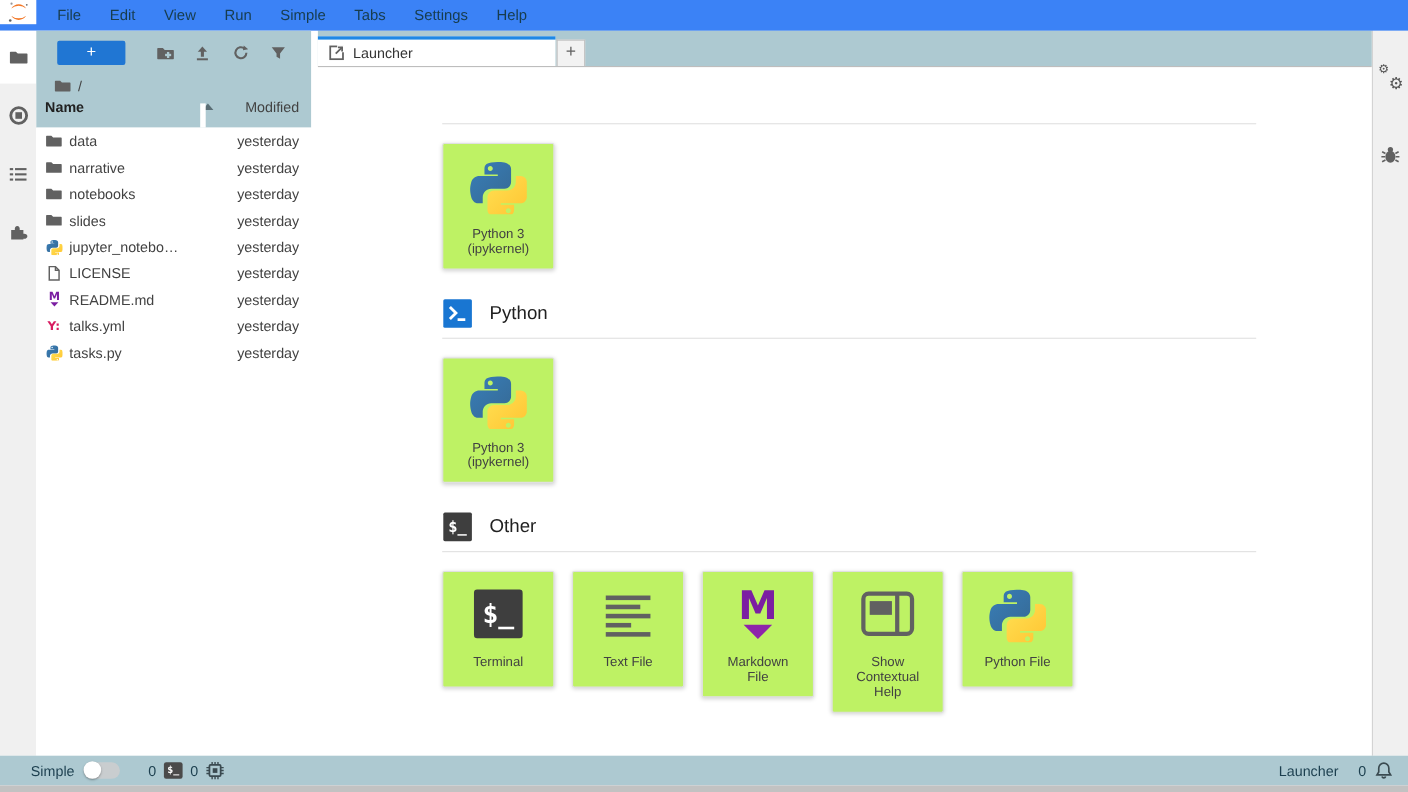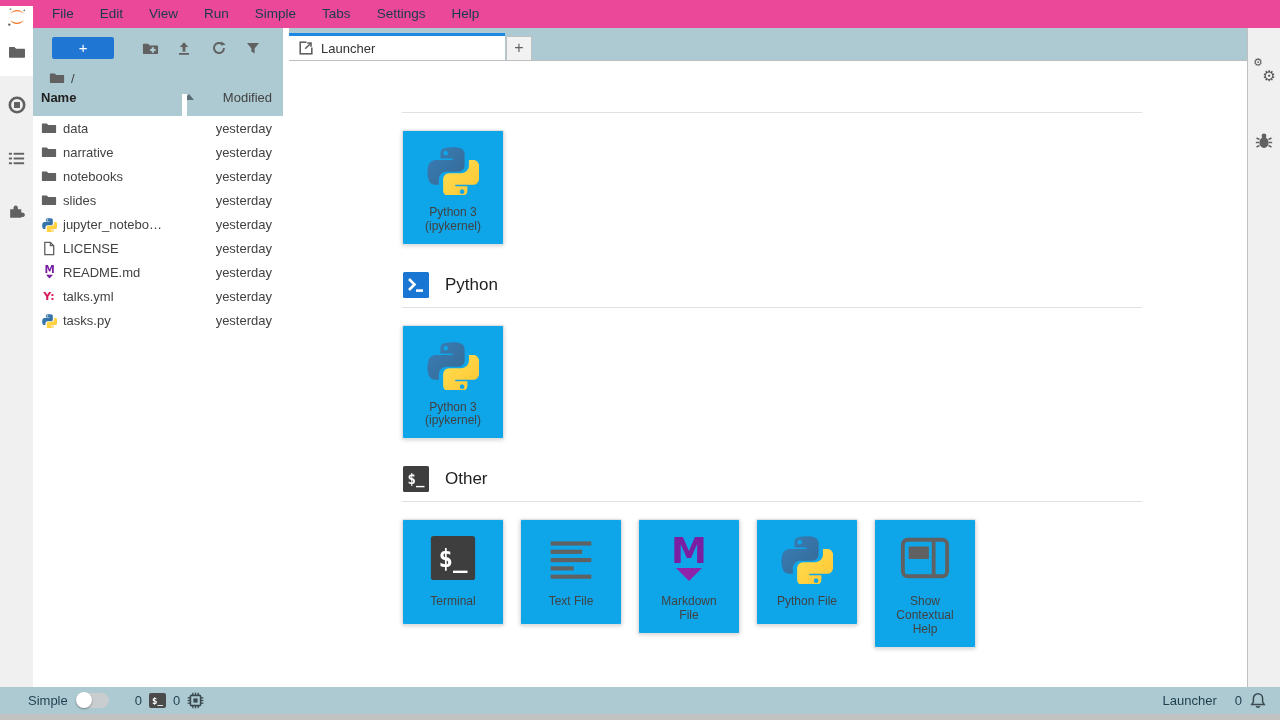--- a/index.html
+++ b/index.html
@@ -1,21 +1,21 @@
 <!DOCTYPE html>
 <html><head>
 <meta charset="utf-8">
 <style>
   * { margin:0; padding:0; box-sizing:border-box; }
   html,body { width:1280px; height:720px; overflow:hidden; }
   body { font-family:"Liberation Sans","DejaVu Sans",sans-serif; font-size:13px; color:#333; background:#fff; }
   .app { width:1280px; height:720px; display:flex; flex-direction:column; }
 
   
-  .menubar { height:28px; background:#ec4899; display:flex; align-items:flex-end; flex:0 0 28px; }
+  .menubar { height:28px; background:#3b82f6; display:flex; align-items:flex-start; flex:0 0 28px; }
   .logo-box { width:33px; background:#fff; display:flex; align-items:center; justify-content:center; }
   .menu-items { display:flex; align-items:center; padding-left:6px; }
   .menu-item { padding:0 13px; color:#173c4d; font-size:13.5px; height:28px; line-height:28px; cursor:default; }
 
   
   .body { flex:1 1 auto; display:flex; min-height:0; }
 
   
   .activitybar { width:33px; background:#f0f0f0; display:flex; flex-direction:column; flex:0 0 33px; }
   .act-item { height:48px; display:flex; align-items:center; justify-content:center; color:#616161; }
@@ -51,21 +51,21 @@
      gap:8px; padding:0 10px; color:#333; }
   .newtab-btn { width:26px; height:24px; background:#f2f2f2; border:1px solid #c0c0c0; border-bottom:none;
      color:#616161; font-size:16px; line-height:22px; text-align:center; margin-left:1px; }
   .content { flex:1 1 auto; background:#fff; border-top:1px solid #bdbdbd; overflow:hidden; }
   .launcher { padding:43px 105px 0 113px; }
   .section { margin-bottom:0; }
   .section-header { display:flex; align-items:center; gap:15px; }
   .section-title { font-size:17px; color:#212121; }
   .section-rule { height:1px; background:#e0e0e0; margin-top:8px; }
   .cards { display:flex; gap:16px; margin:17px 0 26px; align-items:flex-start; }
-  .card { width:102px; min-height:106px; background:#0ea5e9; border:1px solid #e0e0e0; border-radius:2px;
+  .card { width:102px; min-height:106px; background:#bef264; border:1px solid #e0e0e0; border-radius:2px;
      box-shadow:0 1px 4px rgba(0,0,0,0.18); padding:12px 12px 10px; display:flex; flex-direction:column; align-items:center; }
   .card-icon { width:52px; height:52px; display:flex; align-items:center; justify-content:center; }
   .card-label { margin-top:11px; font-size:12px; line-height:1.15; text-align:center; color:#424242; }
 
   
   .rightbar { width:32px; flex:0 0 32px; background:#f0f0f0; display:flex; flex-direction:column; align-items:center; }
   .rb-item { height:52px; display:flex; align-items:center; justify-content:center; color:#616161; width:100%; }
   .gears { position:relative; width:22px; height:22px; color:#555; }
   .gears .g1 { position:absolute; left:0; top:-3px; font-size:11px; }
   .gears .g2 { position:absolute; right:-1px; bottom:-4px; font-size:15px; }
@@ -392,36 +392,36 @@
                   <svg width="52" height="52" viewBox="0 0 52 52">
                 <text x="26" y="31" text-anchor="middle" font-family="DejaVu Sans, sans-serif" font-weight="bold" font-size="36" fill="#7b1fa2">M</text>
                 <polygon points="13,36 39,36 26,49" fill="#8e24aa"></polygon>
               </svg>
                 </span>
               <span class="card-label">Markdown File</span>
             </div>
 
             <div class="card">
               <span class="card-icon">
-                  <svg width="52" height="52" viewBox="0 0 115 115">
-                    <use href="#py"></use>
-                  </svg>
-                </span>
-              <span class="card-label">Python File</span>
-            </div>
-
-            <div class="card">
-              <span class="card-icon">
                   <svg width="50" height="44" viewBox="0 0 52 44">
                 <rect x="3" y="3" width="46" height="38" rx="5" fill="none" stroke="#616161" stroke-width="4"></rect>
                 <rect x="9" y="10" width="21" height="13" fill="#616161"></rect>
                 <line x1="35" y1="3" x2="35" y2="41" stroke="#616161" stroke-width="4"></line>
               </svg>
                 </span>
               <span class="card-label">Show Contextual Help</span>
+            </div>
+
+            <div class="card">
+              <span class="card-icon">
+                  <svg width="52" height="52" viewBox="0 0 115 115">
+                    <use href="#py"></use>
+                  </svg>
+                </span>
+              <span class="card-label">Python File</span>
             </div>
 
           </div>
         </div>
       </div>
     </div>
 
     <div class="rightbar">
       <div class="rb-item" style="margin-top:16px">
         <span class="gears">

